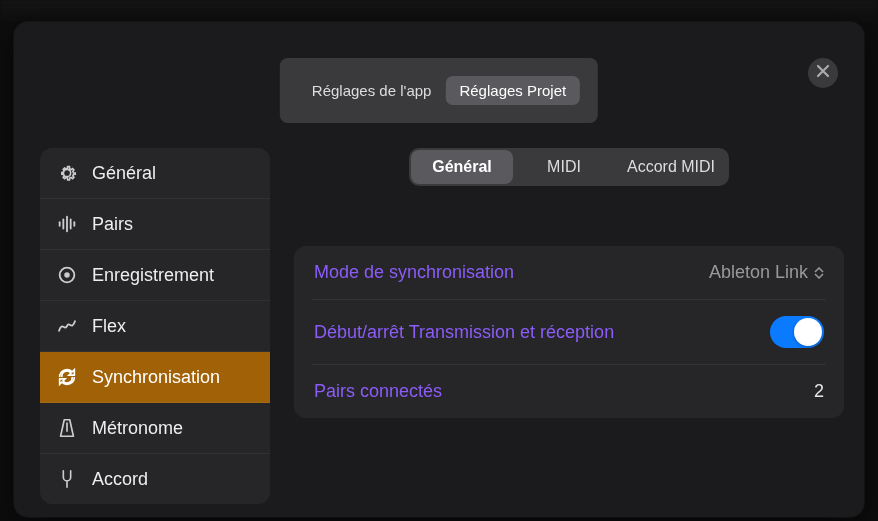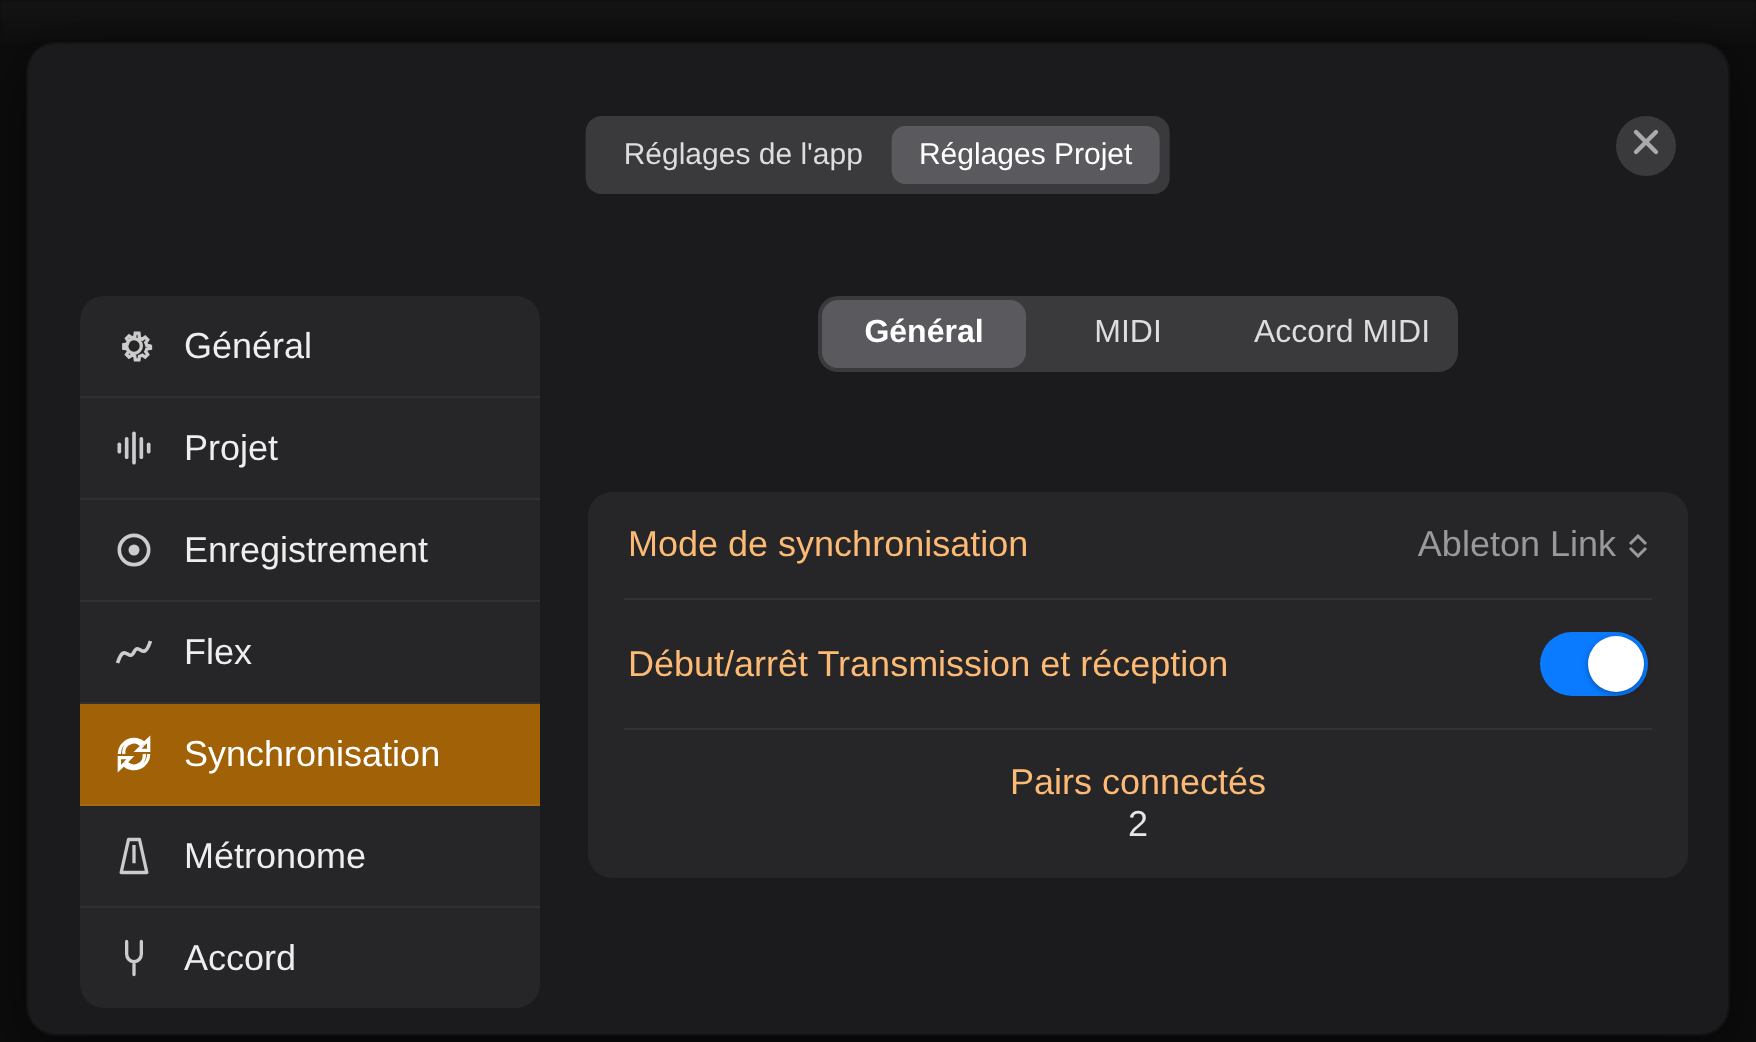--- a/index.html
+++ b/index.html
@@ -20,21 +20,21 @@
     }
     .topbar-blur {
       position: absolute; top: 0; left: 0; right: 0; height: 22px;
       background: linear-gradient(#222, #111);
       filter: blur(1px); opacity: 0.4;
     }
 
     
     .top-tabs {
       position: absolute; top: 36px; left: 50%; transform: translateX(-50%);
-      display: flex; background: #3a3a3d; border-radius: 8px; padding: 5px;
+      display: flex; background: #3a3a3d; border-radius: 8px; padding: 18px;
       font-size: 15px;
     }
     .top-tab {
       padding: 6px 14px; border-radius: 7px; color: #ddd; cursor: pointer;
     }
     .top-tab.active { background: #5a5a5e; font-weight: 400; color: #fff; }
 
     .close-btn {
       position: absolute; top: 36px; right: 26px;
       width: 30px; height: 30px; border-radius: 15px;
@@ -75,22 +75,22 @@
 
     .panel {
       margin-top: 60px; background: #262629; border-radius: 12px;
       padding: 0 18px;
     }
     .row {
       display: flex; align-items: center; justify-content: space-between;
       padding: 16px 2px; font-size: 18px;
       border-bottom: 1px solid rgba(255,255,255,0.06);
     }
-    .row:last-child { border-bottom: none; flex-direction: column; }
-    .row .label { color: #fdba74; }
+    .row:last-child { border-bottom: none; }
+    .row .label { color: #8b5cf6; }
     .row .value { color: #999; display: flex; align-items: center; gap: 6px; }
     .row .value-num { color: #e6e6e6; font-size: 18px; }
 
     .chevrons { display: inline-flex; flex-direction: column; line-height: 0; }
     .chevrons svg { width: 10px; height: 6px; }
 
     .toggle {
       width: 54px; height: 32px; background: #0a7bff; border-radius: 16px;
       position: relative; cursor: pointer;
     }
@@ -134,21 +134,21 @@
         <svg viewBox="0 0 24 24">
             <g stroke="#ccc" stroke-width="2" stroke-linecap="round">
               <line x1="4" y1="10" x2="4" y2="14"></line>
               <line x1="8" y1="7" x2="8" y2="17"></line>
               <line x1="12" y1="4" x2="12" y2="20"></line>
               <line x1="16" y1="7" x2="16" y2="17"></line>
               <line x1="20" y1="10" x2="20" y2="14"></line>
             </g>
           </svg>
       </span>
-      <span>Projet</span>
+      <span>Pairs</span>
     </div>
     <div class="sidebar-item">
       <span class="icon">
         <svg viewBox="0 0 24 24">
             <circle cx="12" cy="12" r="8" fill="none" stroke="#ccc" stroke-width="2"></circle>
             <circle cx="12" cy="12" r="3" fill="#ccc"></circle>
           </svg>
       </span>
       <span>Enregistrement</span>
     </div>

